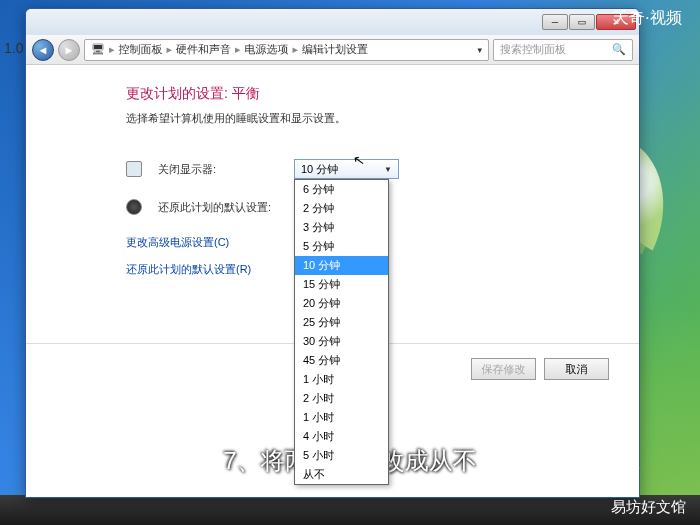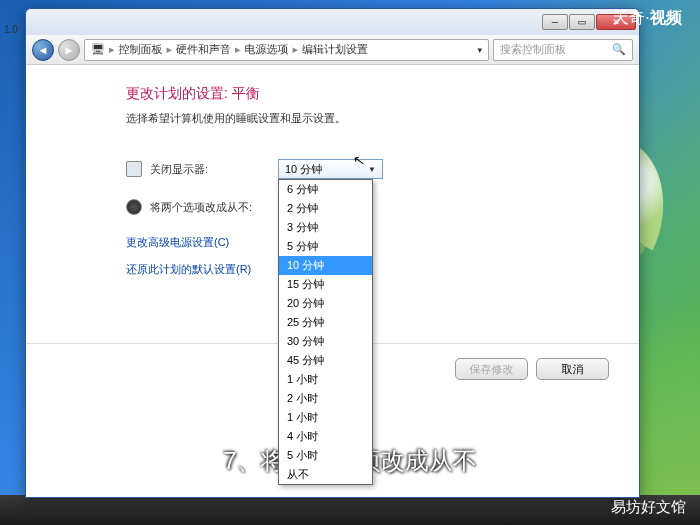--- a/index.html
+++ b/index.html
@@ -13,42 +13,42 @@
 .win-btn.close{width:40px;background:linear-gradient(#e88,#c44);color:#fff;border-color:#a33}
 .toolbar{height:30px;background:linear-gradient(#f7f7f7,#e9e9e9);border-bottom:1px solid #ccc;display:flex;align-items:center;padding:0 6px;gap:4px;font-size:11px}
 .nav-btn{width:22px;height:22px;border-radius:50%;background:radial-gradient(circle at 30% 30%,#7bb3e0,#2c5aa0);border:1px solid #1a4680;display:flex;align-items:center;justify-content:center;color:#fff;cursor:pointer}
 .nav-btn.fwd{background:radial-gradient(circle at 30% 30%,#e0e0e0,#b0b0b0);border-color:#999}
 .breadcrumb{display:flex;align-items:center;gap:4px;flex:1;height:22px;background:#fff;border:1px solid #aaa;border-radius:2px;padding:0 6px;font-size:11px;color:#333}
 .breadcrumb .sep{color:#888}
 .searchbox{width:140px;height:22px;background:#fff;border:1px solid #aaa;border-radius:2px;padding:0 6px;font-size:11px;color:#999;display:flex;align-items:center;gap:4px}
 .content{padding:20px 35px 0 100px;height:430px;position:relative}
 .page-title{color:#be185d;font-size:14px;margin-bottom:8px}
 .page-sub{font-size:11px;color:#333;margin-bottom:33px}
-.setting-row{display:flex;align-items:center;gap:8px;margin-bottom:20px;font-size:11px}
+.setting-row{display:flex;align-items:center;gap:16px;margin-bottom:20px;font-size:11px}
 .setting-row .icon{width:16px;height:16px;border:1px solid #888;background:#e0e8f0;border-radius:2px}
 .setting-row .icon.dark{background:radial-gradient(#555,#222);border-radius:50%}
 .setting-label{width:120px;color:#333}
 .combo{width:105px;height:20px;border:1px solid #7a9fcb;background:linear-gradient(#fff,#e8f0fb);padding:0 6px;font-size:11px;display:flex;align-items:center;justify-content:space-between;position:relative}
 .combo .arrow{font-size:8px;color:#333}
 .dropdown{position:absolute;top:19px;left:-1px;width:95px;background:#fff;border:1px solid #666;box-shadow:2px 2px 5px rgba(0,0,0,.3);z-index:10}
 .dropdown-item{padding:2px 8px;font-size:11px;cursor:pointer}
 .dropdown-item.selected{background:#3399ff;color:#fff}
 .link{color:#0645ad;font-size:11px;margin-bottom:12px;cursor:pointer}
 .cursor-img{position:absolute;top:143px;left:327px;font-size:14px;pointer-events:none;z-index:20;transform:rotate(-10deg)}
 .btn-row{position:absolute;right:30px;top:293px;display:flex;gap:8px}
-.btn{width:73px;height:22px;border:1px solid #999;background:linear-gradient(#f8f8f8,#e0e0e0);border-radius:5px;font-size:11px;display:flex;align-items:center;justify-content:center;cursor:pointer}
+.btn{width:65px;height:22px;border:1px solid #999;background:linear-gradient(#f8f8f8,#e0e0e0);border-radius:0;font-size:11px;display:flex;align-items:center;justify-content:center;cursor:pointer}
 .btn.disabled{color:#aaa;cursor:default}
 .divider{position:absolute;left:0;right:0;top:278px;height:1px;background:#ddd}
 .watermark-tq{position:absolute;top:8px;right:18px;color:#fff;font-size:16px;font-weight:300}
-.watermark-tq b{font-weight:700}
+.watermark-tq b{font-weight:400}
 .watermark-bl{position:absolute;bottom:45px;right:60px;color:rgba(255,255,255,.35);font-size:13px;display:flex;align-items:center;gap:5px}
 .watermark-bl .circ{width:20px;height:20px;border:1.5px solid rgba(255,255,255,.35);border-radius:50%;display:flex;align-items:center;justify-content:center;font-size:11px}
 .watermark-br{position:absolute;bottom:8px;right:14px;color:#fff;font-size:15px}
 .caption{position:absolute;bottom:48px;left:50%;transform:translateX(-50%);color:#fff;font-size:24px;text-shadow:1px 1px 3px #000,-1px -1px 3px #000;font-weight:400}
-.ver{position:absolute;top:24px;left:4px;font-size:10px;color:#333}
+.ver{position:absolute;top:40px;left:4px;font-size:14px;color:#333}
 </style>
 </head>
 <body>
 
 <div class="bg-swoop"></div>
 <div class="leaf"></div>
 <div class="taskbar"></div>
 
 <div class="ver">1.0</div>
 
@@ -105,21 +105,21 @@
             <div class="dropdown-item">1 小时</div>
             <div class="dropdown-item">4 小时</div>
             <div class="dropdown-item">5 小时</div>
             <div class="dropdown-item">从不</div>
           </div>
       </div>
     </div>
 
     <div class="setting-row">
       <div class="icon dark"></div>
-      <div class="setting-label">将两个选项改成从不:</div>
+      <div class="setting-label">还原此计划的默认设置:</div>
     </div>
 
     <div class="link">更改高级电源设置(C)</div>
     <div class="link">还原此计划的默认设置(R)</div>
 
     <div class="divider"></div>
     <div class="btn-row">
       <div class="btn disabled">保存修改</div>
       <div class="btn">取消</div>
     </div>

